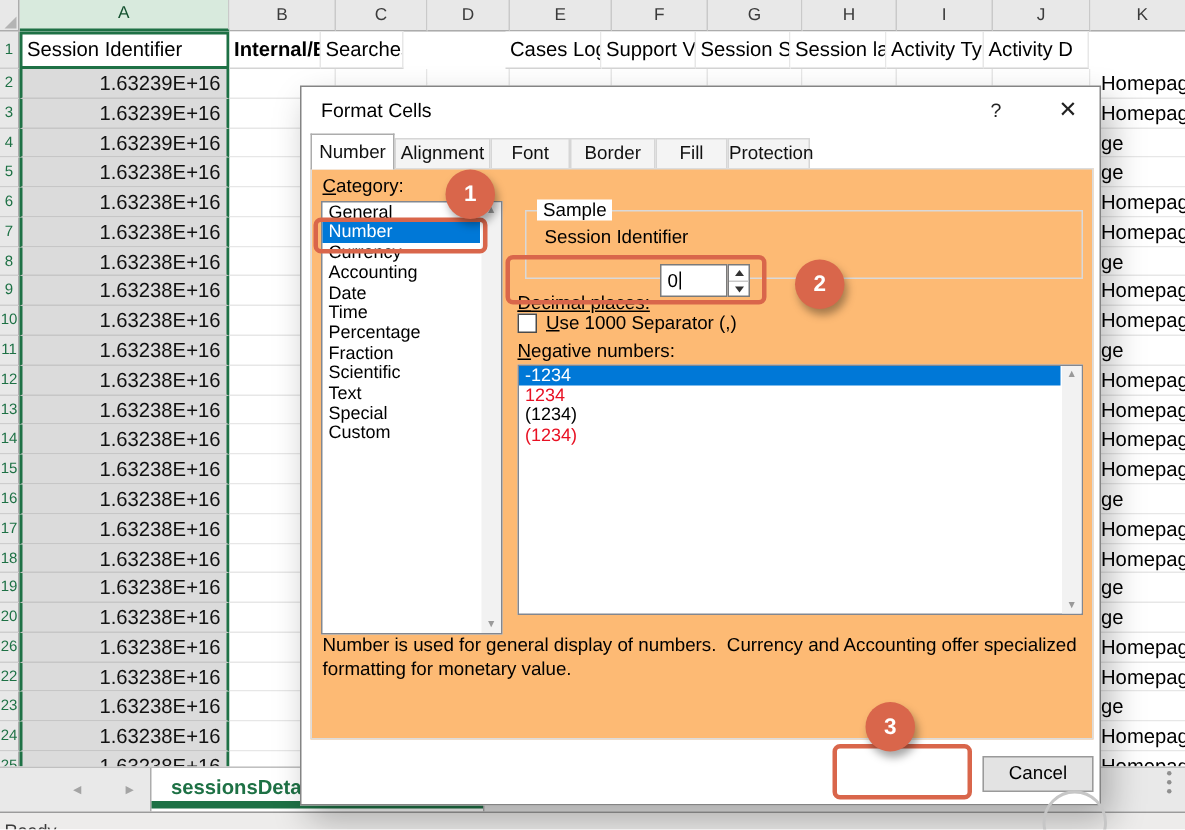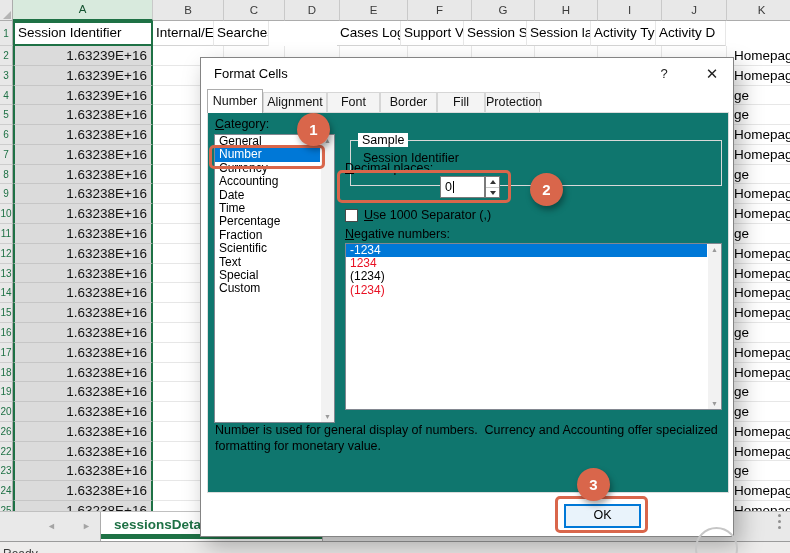--- a/index.html
+++ b/index.html
@@ -56,38 +56,38 @@
                line-height:18px;font-size:13px;color:#222;}
   #dlg-help{left:454px;}
   #dlg-close{left:502px;font-size:15px;}
 
   #tabstrip{position:absolute;left:6px;top:31px;height:23px;display:flex;align-items:flex-end;}
   .tab{font-size:12.5px;text-align:center;color:#111;flex:none;}
   .tab.active{height:24px;line-height:22px;background:#fff;border:1px solid #ACACAC;
               border-bottom:none;margin-bottom:-1px;position:relative;z-index:3;}
   .tab.inactive{height:20px;line-height:19px;background:#F4F4F4;border:1px solid #D6D6D6;border-bottom:none;}
 
-  #panel{position:absolute;left:6px;top:54px;width:522px;height:381px;background:#0f766e;
+  #panel{position:absolute;left:6px;top:54px;width:522px;height:381px;background:#fdba74;
          border:1px solid #DCDCDC;}
   #cat-label{position:absolute;left:7px;top:4px;}
   #cat-list{position:absolute;left:6px;top:21px;width:121px;height:289px;background:#fff;
             border:1px solid #828790;}
   .cat-item{height:13.4px;line-height:13.4px;font-size:12px;padding-left:4px;
             width:calc(100% - 14px);}
   .cat-item.selected{background:#0078D7;color:#fff;}
   .lb-scroll{position:absolute;right:0;top:0;bottom:0;width:13px;background:#F2F2F2;}
   .lb-arrow{position:absolute;left:0;width:13px;text-align:center;font-size:7px;color:#9A9A9A;}
   .lb-arrow.up{top:2px;} .lb-arrow.down{bottom:2px;}
 
   #sample-box{position:absolute;left:142px;top:27px;width:372px;height:46px;
               border:1px solid #D9D9D9;}
   #sample-label{position:absolute;left:7px;top:-8px;background:#fff;padding:0 4px;}
   #sample-value{position:absolute;left:12px;top:10px;}
 
-  #dec-label{position:absolute;left:137px;top:48px;}
+  #dec-label{position:absolute;left:137px;top:82px;text-decoration:underline;}
   #dec-input{position:absolute;left:232px;top:63px;width:45px;height:22px;background:#fff;
              border:1px solid #7A7A7A;padding-left:4px;line-height:20px;}
   .caret{display:inline-block;width:1px;height:12px;background:#000;margin-left:1px;
          vertical-align:-2px;}
   #dec-spinner{position:absolute;left:277px;top:63px;width:15px;height:22px;background:#fff;
                border:1px solid #7A7A7A;}
   .spin-half{position:absolute;left:0;width:13px;height:10px;text-align:center;}
   .spin-tri-up{margin:3px auto 0;width:0;height:0;border-left:3px solid transparent;
                border-right:3px solid transparent;border-bottom:4px solid #333;}
   .spin-tri-down{margin:3px auto 0;width:0;height:0;border-left:3px solid transparent;
@@ -146,21 +146,21 @@
       <div class="colhdr" style="width: 64px;">F</div>
       <div class="colhdr" style="width: 63px;">G</div>
       <div class="colhdr" style="width: 63px;">H</div>
       <div class="colhdr" style="width: 64px;">I</div>
       <div class="colhdr" style="width: 65px;">J</div>
       <div class="colhdr" style="width: 70px;">K</div>
     </div>
   <div id="row-1" class="grid-row" style="height:25px;">
       <div class="rowhdr" style="line-height: 25px;">1</div>
       <div class="a1">Session Identifier</div>
-      <div class="cell hcell" style="width: 61px;">Internal/E</div>
+      <div class="cell hcell" style="width: 61px; font-weight: bold;">Internal/E</div>
       <div class="cell hcell" style="width: 55px;">Searches</div>
       <div class="cell hcell" style="width: 68px; margin-top: 34px;">Clicks</div>
       <div class="cell hcell" style="width: 64px;">Cases Log</div>
       <div class="cell hcell" style="width: 63px;">Support V</div>
       <div class="cell hcell" style="width: 63px;">Session St</div>
       <div class="cell hcell" style="width: 64px;">Session la</div>
       <div class="cell hcell" style="width: 65px;">Activity Ty</div>
       <div class="cell hcell" style="width: 70px;">Activity D</div>
     </div>
   <div id="data-rows">
@@ -587,21 +587,21 @@
         </div>
       <div class="lb-scroll">
         <div class="lb-arrow up">▲</div>
         <div class="lb-arrow down">▼</div>
       </div>
     </div>
 
     <div id="desc">Number is used for general display of numbers.  Currency and Accounting offer specialized formatting for monetary value.</div>
   </div>
 
-  <div id="ok-btn" class="dlg-btn">OK</div>
+  <div id="cancel-btn" class="dlg-btn">Cancel</div>
 </div>
 
 <div id="rect1" class="ann-rect" style="border-color: rgb(217, 102, 75);"></div>
 <div id="rect2" class="ann-rect" style="border-color: rgb(217, 102, 75);"></div>
 <div id="rect3" class="ann-rect" style="border-color: rgb(217, 102, 75);"></div>
 <div id="circle1" class="ann-circle" style="background: rgb(217, 102, 75);">1</div>
 <div id="circle2" class="ann-circle" style="background: rgb(217, 102, 75);">2</div>
 <div id="circle3" class="ann-circle" style="background: rgb(217, 102, 75);">3</div>
 <div id="ghost-circle"></div>
 

